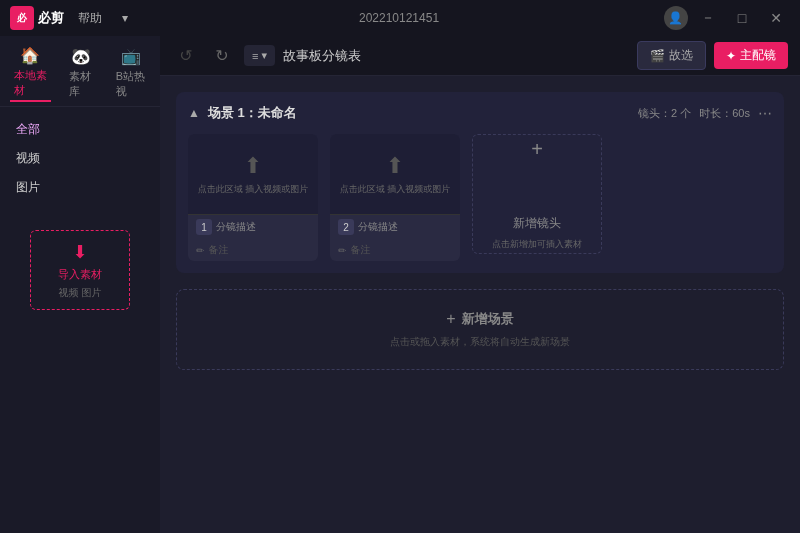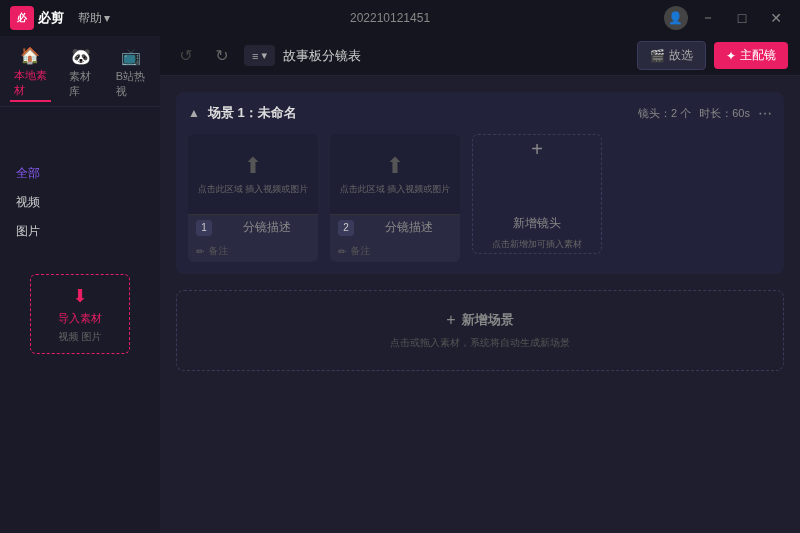--- a/index.html
+++ b/index.html
@@ -51,21 +51,21 @@
       font-size: 13px;
       font-weight: bold;
     }
     .menu-item {
       color: #aaa;
       font-size: 12px;
       padding: 2px 6px;
       cursor: pointer;
       display: flex;
       align-items: center;
-      gap: 2px;
+      gap: 20px;
     }
     .title-center {
       font-size: 12px;
       color: #888;
     }
     .title-bar-right {
       display: flex;
       align-items: center;
       gap: 6px;
     }
@@ -142,22 +142,21 @@
     .nav-list {
       padding: 8px 0;
     }
     .nav-item {
       padding: 6px 16px;
       font-size: 12px;
       color: #ccc;
       cursor: pointer;
     }
     .nav-item.active {
-      color: #8b5cf6;
-      margin-top: 44px;
+      color: #f0abfc;
     }
 
     
     .import-area {
       padding: 10px;
       flex: 1;
       display: flex;
       justify-content: center;
       align-items: flex-start;
       padding-top: 20px;
@@ -353,23 +352,22 @@
       height: 16px;
       background: #3a3a5a;
       border-radius: 3px;
       display: flex;
       align-items: center;
       justify-content: center;
       font-size: 10px;
       color: #ccc;
     }
     .shot-num-label {
-      font-size: 12px;
-      color: #888;
-      margin-left: 27px;
+      font-size: 10px;
+      color: #888;
     }
     .shot-note-row {
       display: flex;
       align-items: center;
       padding: 4px 8px;
       gap: 4px;
     }
     .shot-note-icon {
       font-size: 10px;
       color: #666;

